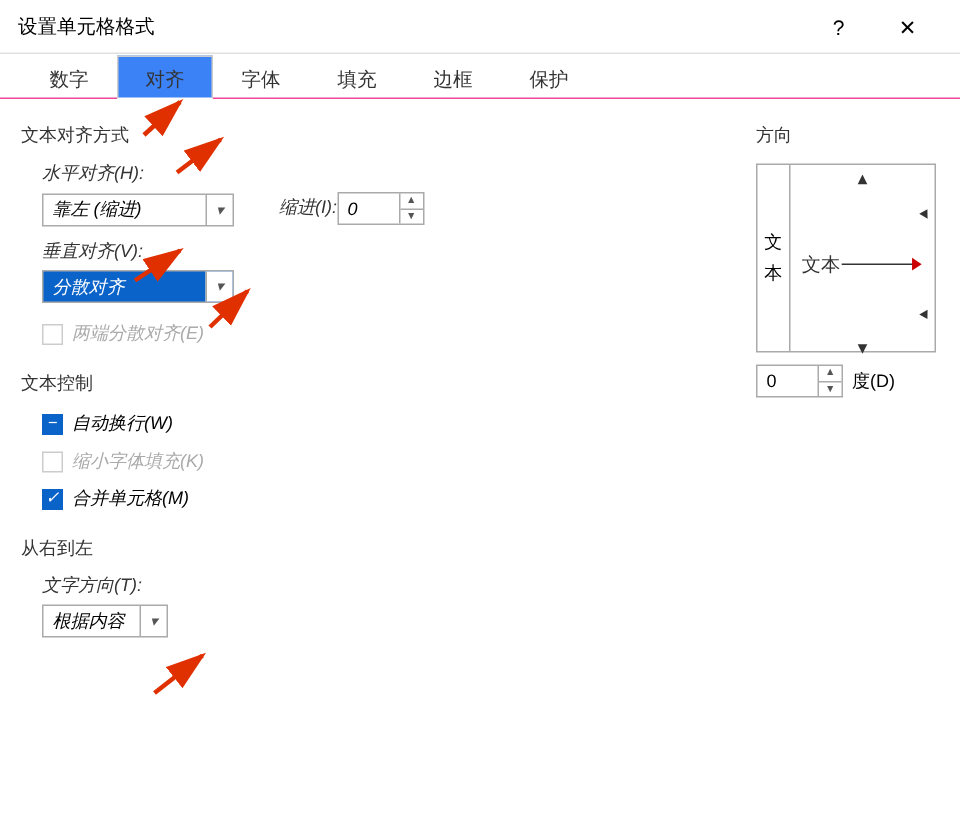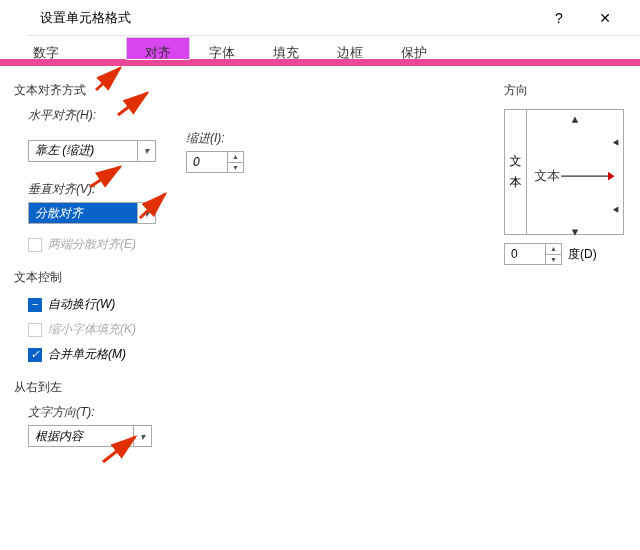--- a/index.html
+++ b/index.html
@@ -14,56 +14,54 @@
     overflow: hidden;
     position: relative;
   }
 
   .titlebar {
     height: 36px;
     display: flex;
     align-items: center;
     padding: 0 12px;
     border-bottom: 1px solid #e0e0e0;
-    margin-left: 28px;
   }
   .titlebar .title { font-size: 13px; }
   .titlebar .spacer { flex: 1; }
   .winbtn {
     width: 46px;
     height: 36px;
     display: flex;
     align-items: center;
     justify-content: center;
     font-size: 14px;
     font-family: Arial, sans-serif;
   }
 
   .tabs {
     display: flex;
     height: 30px;
-    border-bottom: 7px solid #ec4899;
+    border-bottom: 1px solid #ec4899;
     padding-left: 14px;
     text-align: right;
   }
   .tab {
     padding: 6px 18px;
     font-size: 13px;
     color: #333;
     cursor: pointer;
     border: 1px solid transparent;
     border-bottom: none;
     position: relative;
     top: 1px;
   }
   .tab.active {
-    background: #d946ef;
+    background: #3b82f6;
     border-color: #ccc;
     border-bottom: 1px solid #fff;
-    margin-left: 48px;
   }
 
   .content {
     position: relative;
     padding: 12px 16px 0 14px;
     display: flex;
   }
   .left { flex: 1; }
   .right { width: 120px; }
 
@@ -72,41 +70,41 @@
     color: #333;
     padding: 4px 0 6px 0;
   }
   .indent { padding-left: 14px; font-style: italic; }
   .field-label {
     font-size: 12px;
     color: #333;
     padding: 2px 0 4px 0;
   }
   .row { display: flex; align-items: center; gap: 30px; padding-bottom: 6px; }
-  .col { display: flex; flex-direction: column; }
+  .col { display: flex; flex-direction: row; }
 
   .combo {
     display: flex;
     align-items: center;
     border: 1px solid #aaa;
     height: 22px;
     background: #fff;
     font-size: 12px;
   }
   .combo .val { flex: 1; padding: 0 6px; white-space: nowrap; overflow: hidden; }
   .combo .caret {
     width: 18px; height: 100%;
     border-left: 1px solid #aaa;
     display: flex; align-items: center; justify-content: center;
     font-size: 10px; color: #555;
   }
   .combo.w120 { width: 128px; }
   .combo.sel { background: #0a63c9; color: #fff; }
   .combo.sel .caret { background: #fff; color: #555; }
-  .combo.w100 { width: 124px; }
+  .combo.w100 { width: 84px; }
 
   .spin {
     display: flex;
     width: 58px; height: 22px;
     border: 1px solid #aaa;
   }
   .spin .sval { flex: 1; padding: 0 6px; display: flex; align-items: center; }
   .spin .arrows {
     width: 16px; border-left: 1px solid #aaa;
     display: flex; flex-direction: column;

